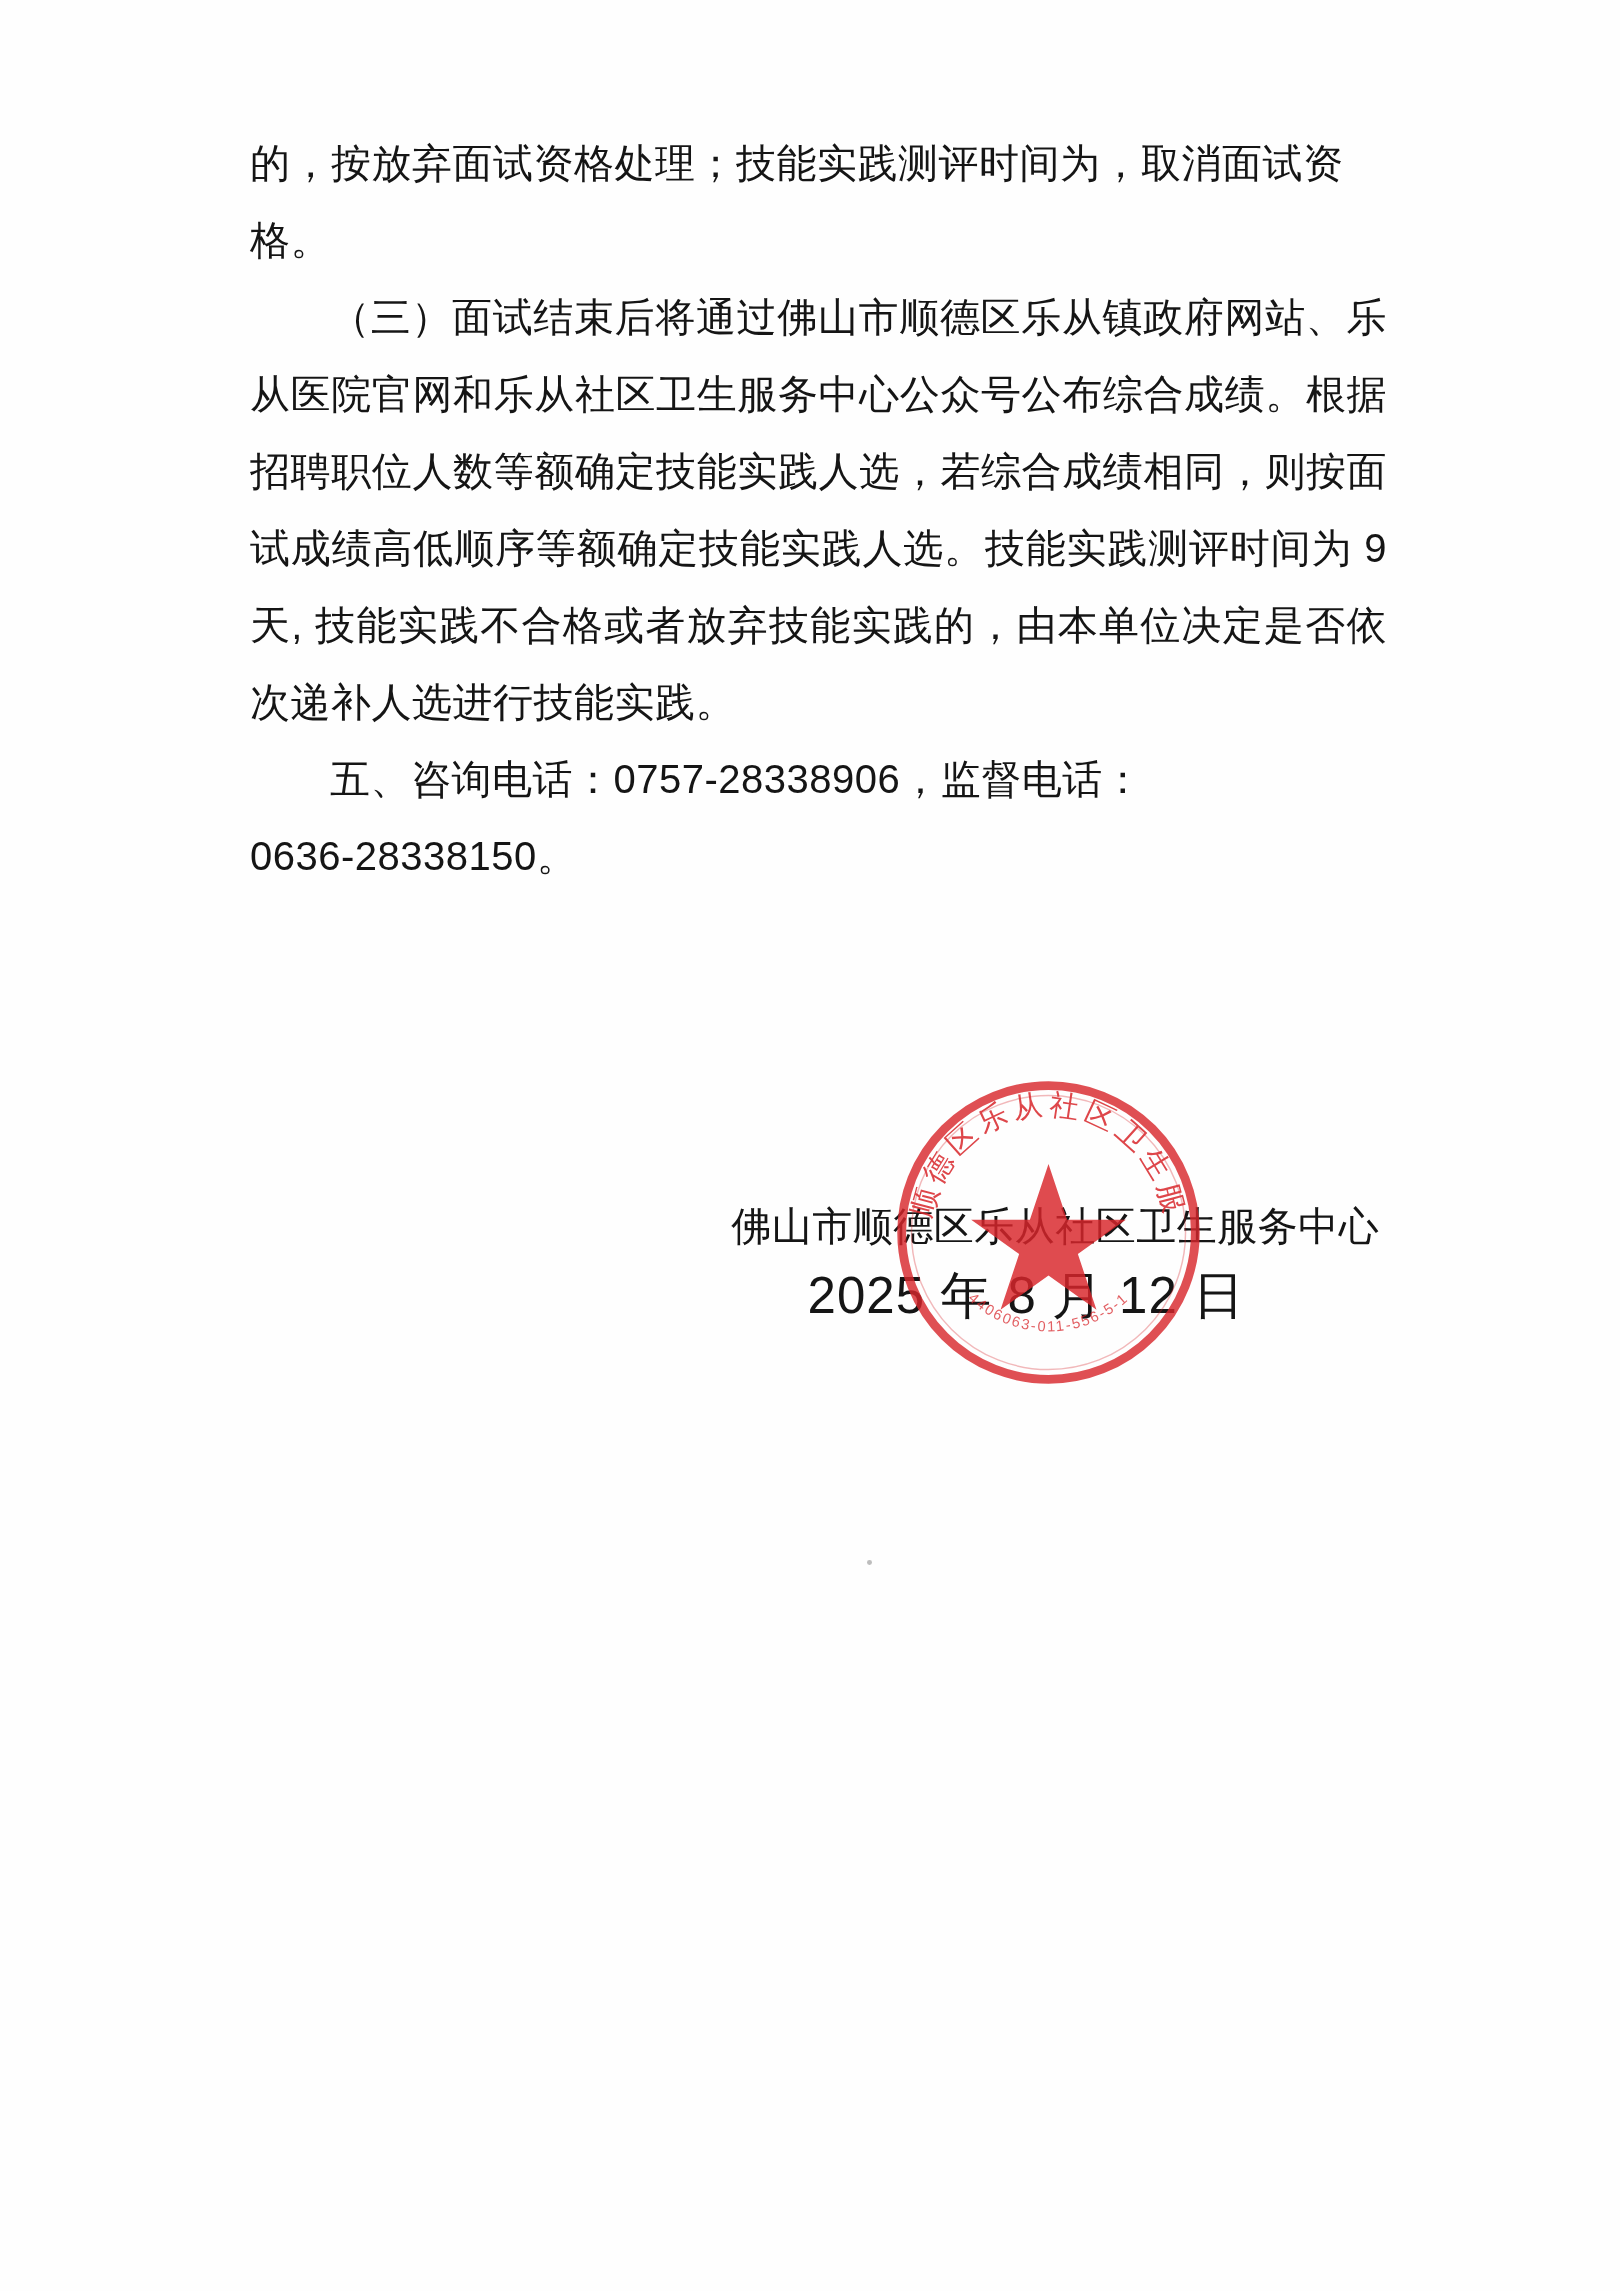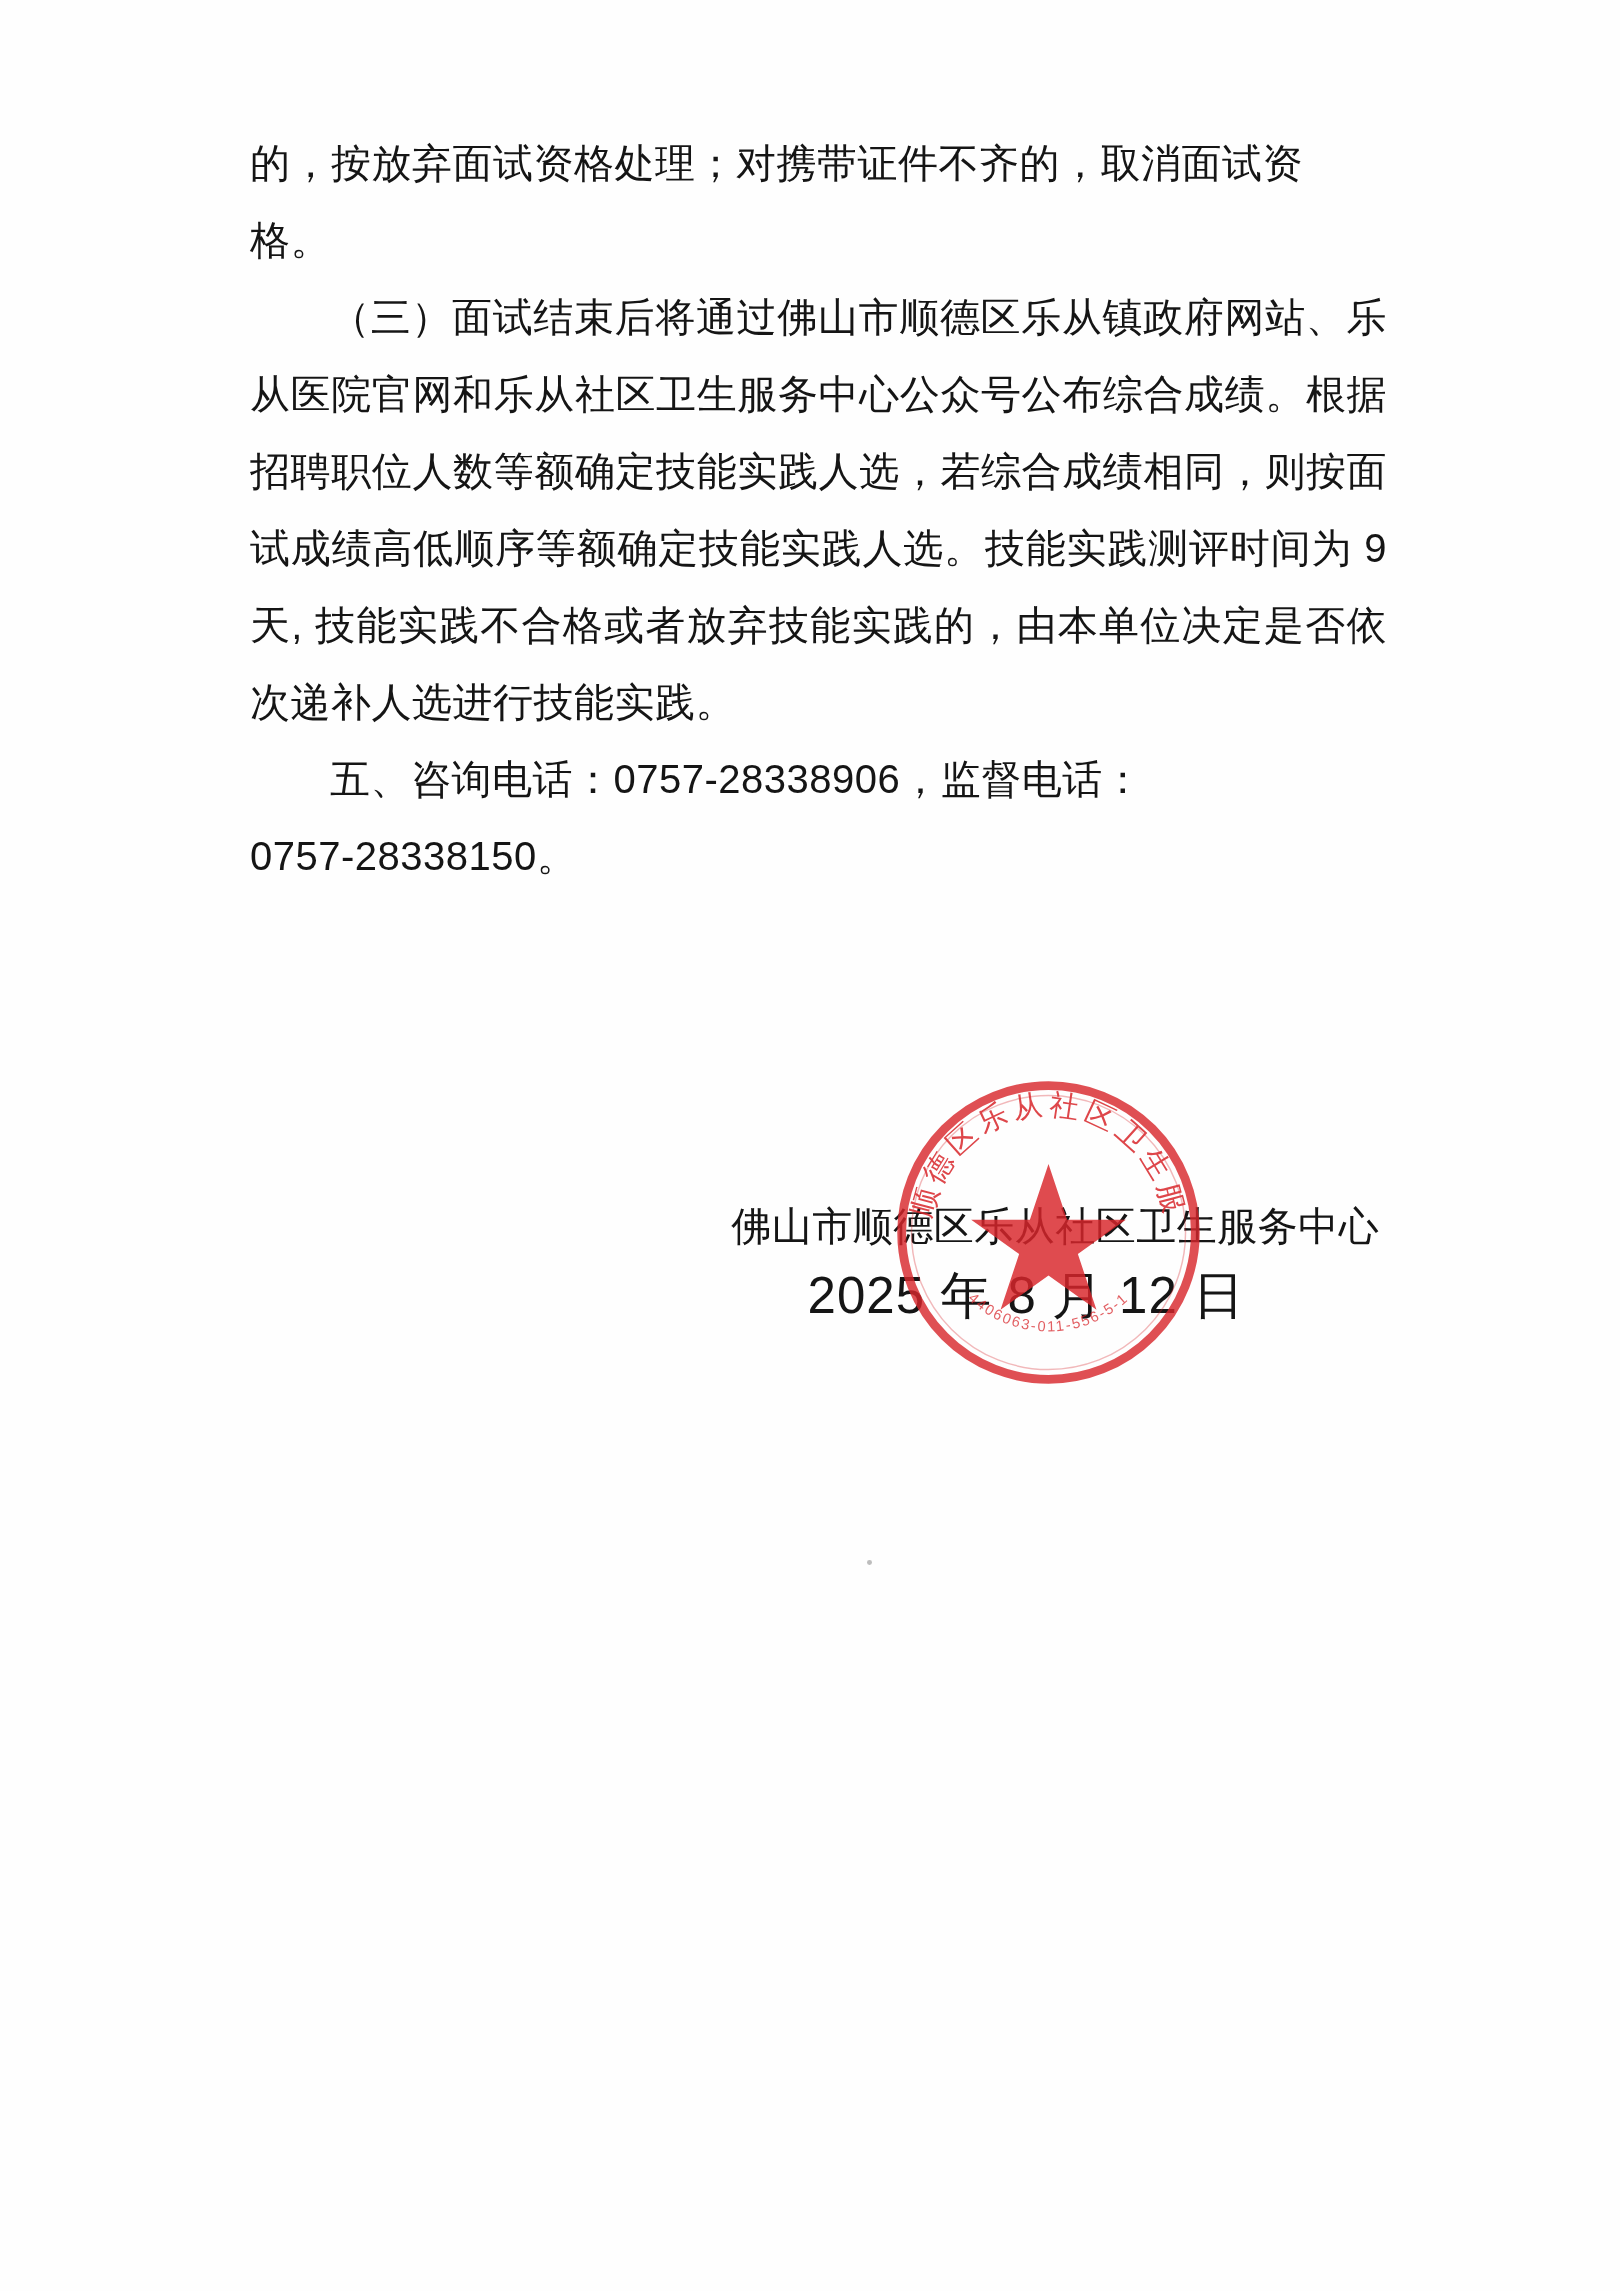--- a/index.html
+++ b/index.html
@@ -100,25 +100,25 @@
     background: #bdbdbd;
     border-radius: 50%;
   }
 </style>
 </head>
 <body>
 
 <div class="page">
 
   <div class="body-text">
-    <p class="para">的，按放弃面试资格处理；对携带证件不齐的，取消面试资
+    <p class="para">的，按放弃面试资格处理；技能实践测评时间为，取消面试资
 格。</p>
     <p class="para indent">（三）面试结束后将通过佛山市顺德区乐从镇政府网站、乐从医院官网和乐从社区卫生服务中心公众号公布综合成绩。根据招聘职位人数等额确定技能实践人选，若综合成绩相同，则按面试成绩高低顺序等额确定技能实践人选。技能实践测评时间为 9 天, 技能实践不合格或者放弃技能实践的，由本单位决定是否依次递补人选进行技能实践。</p>
     <p class="para indent">五、咨询电话：0757-28338906，监督电话：
-0757-28338150。</p>
+0636-28338150。</p>
   </div>
 
   <div class="signature-block">
     <div class="sign-line">佛山市顺德区乐从社区卫生服务中心</div>
     <div class="sign-date">2025 年 8 月 12 日</div>
   </div>
 
   <div class="seal">
     <svg viewBox="0 0 330 330" xmlns="http://www.w3.org/2000/svg">
       <defs>

